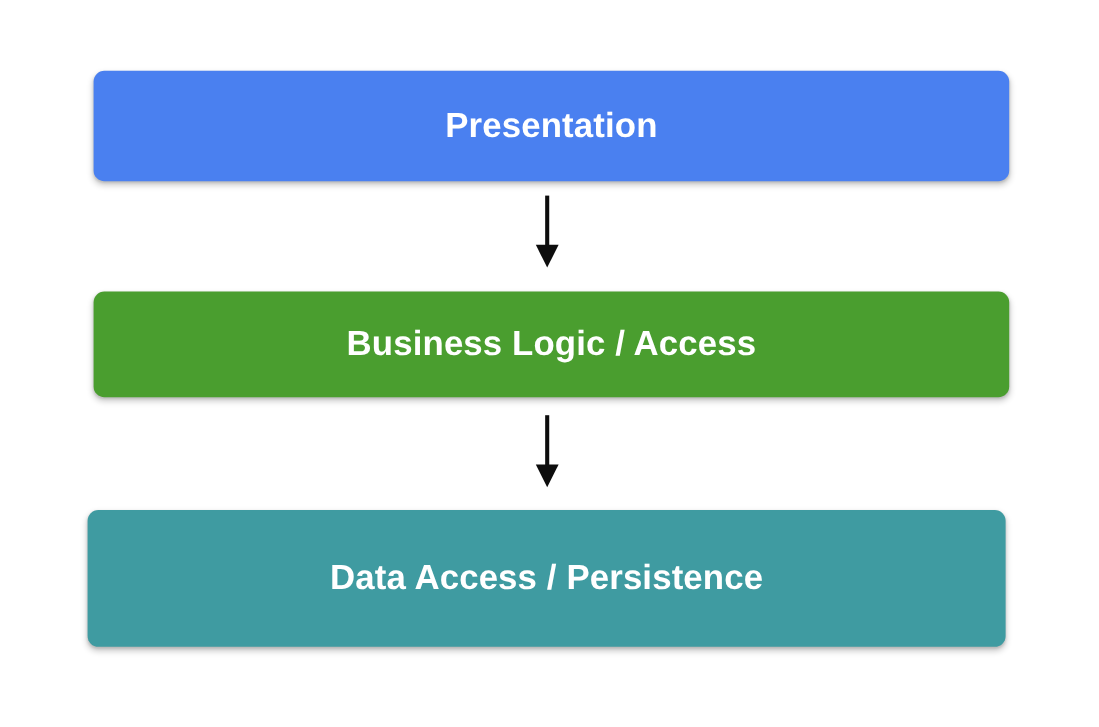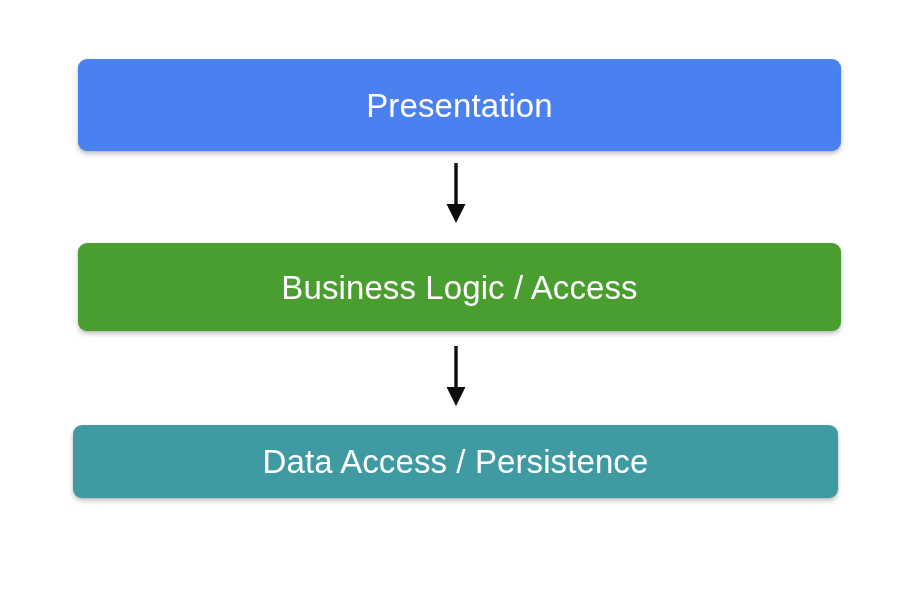--- a/index.html
+++ b/index.html
@@ -27,22 +27,22 @@
     box-sizing: border-box;
     border-radius: 9px;
     display: flex;
     align-items: center;
     justify-content: center;
     box-shadow: 0 3px 5px rgba(0,0,0,0.22), 0 1px 2px rgba(0,0,0,0.10);
   }
 
   .layer-label {
     font-family: "Liberation Sans", sans-serif;
-    font-size: 33px;
-    font-weight: 400;
+    font-size: 29px;
+    font-weight: 700;
     letter-spacing: 0.1px;
     color: #ffffff;
     line-height: 1;
     white-space: nowrap;
     -webkit-font-smoothing: antialiased;
   }
 
   
   #layer-presentation {
     left: 78px;
@@ -53,21 +53,21 @@
   #layer-business {
     left: 78px;
     top: 243px;
     width: 763px;
     height: 88px;
   }
   #layer-data {
     left: 73px;
     top: 425px;
     width: 765px;
-    height: 73px;
+    height: 114px;
   }
 
   
   .flow-arrow {
     position: absolute;
     left: 426px;
     width: 60px;
   }
   #arrow-presentation-to-business {
     top: 163px;

